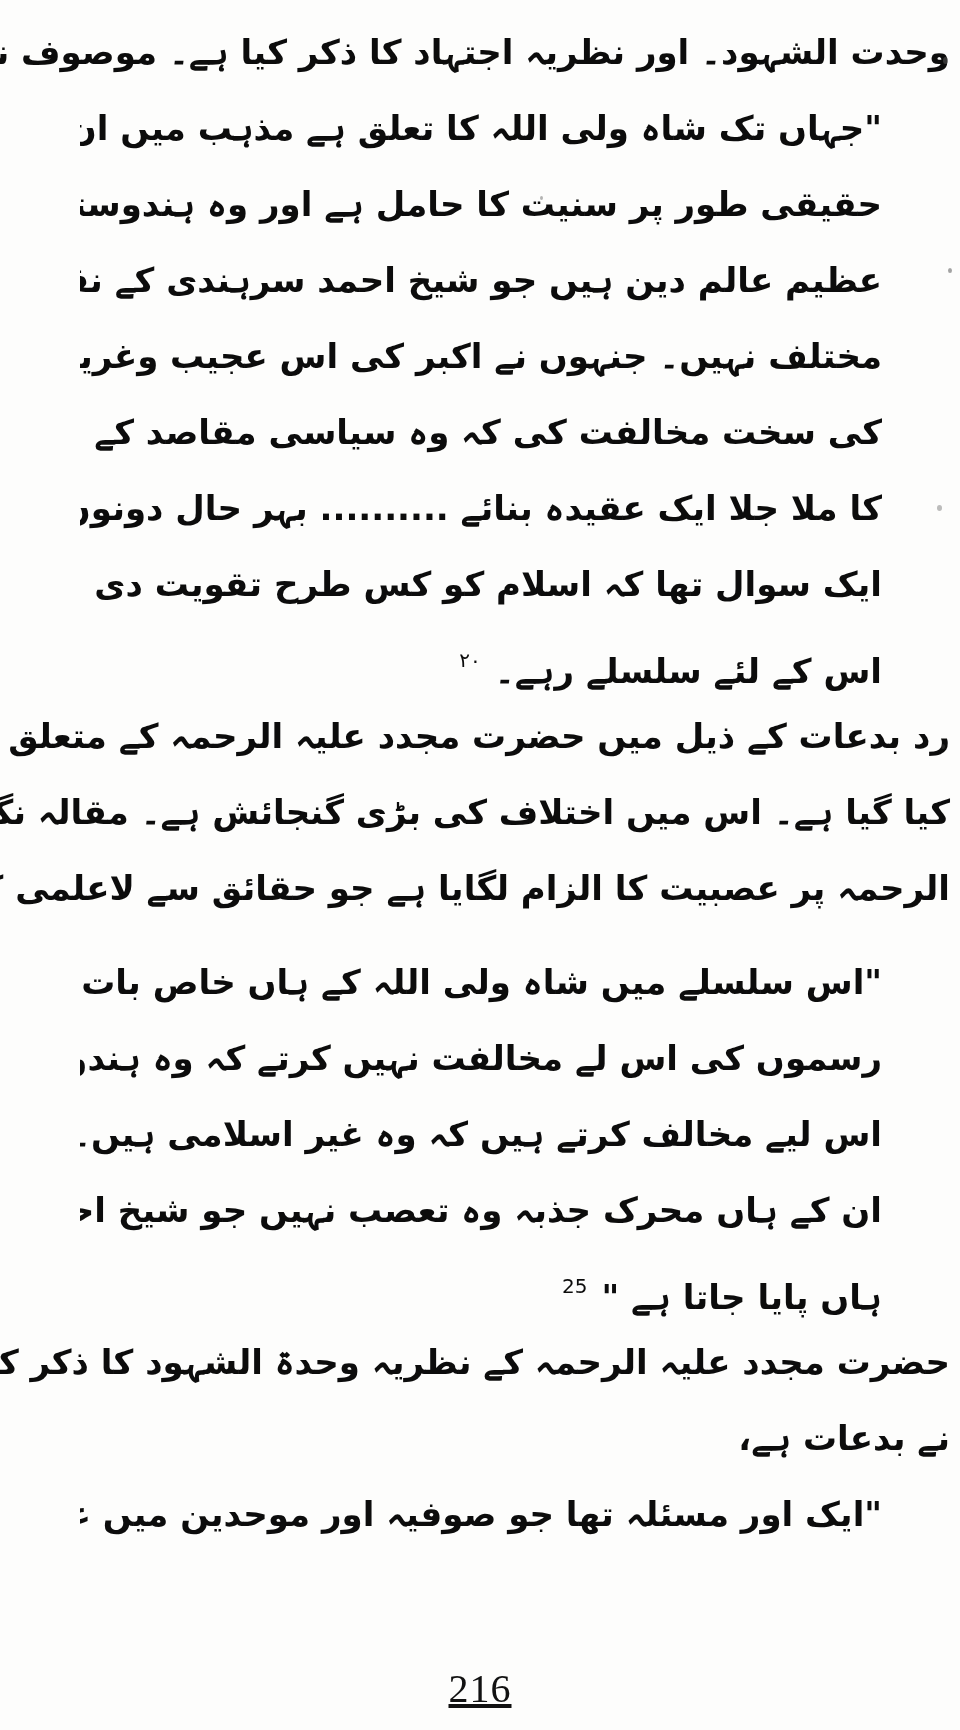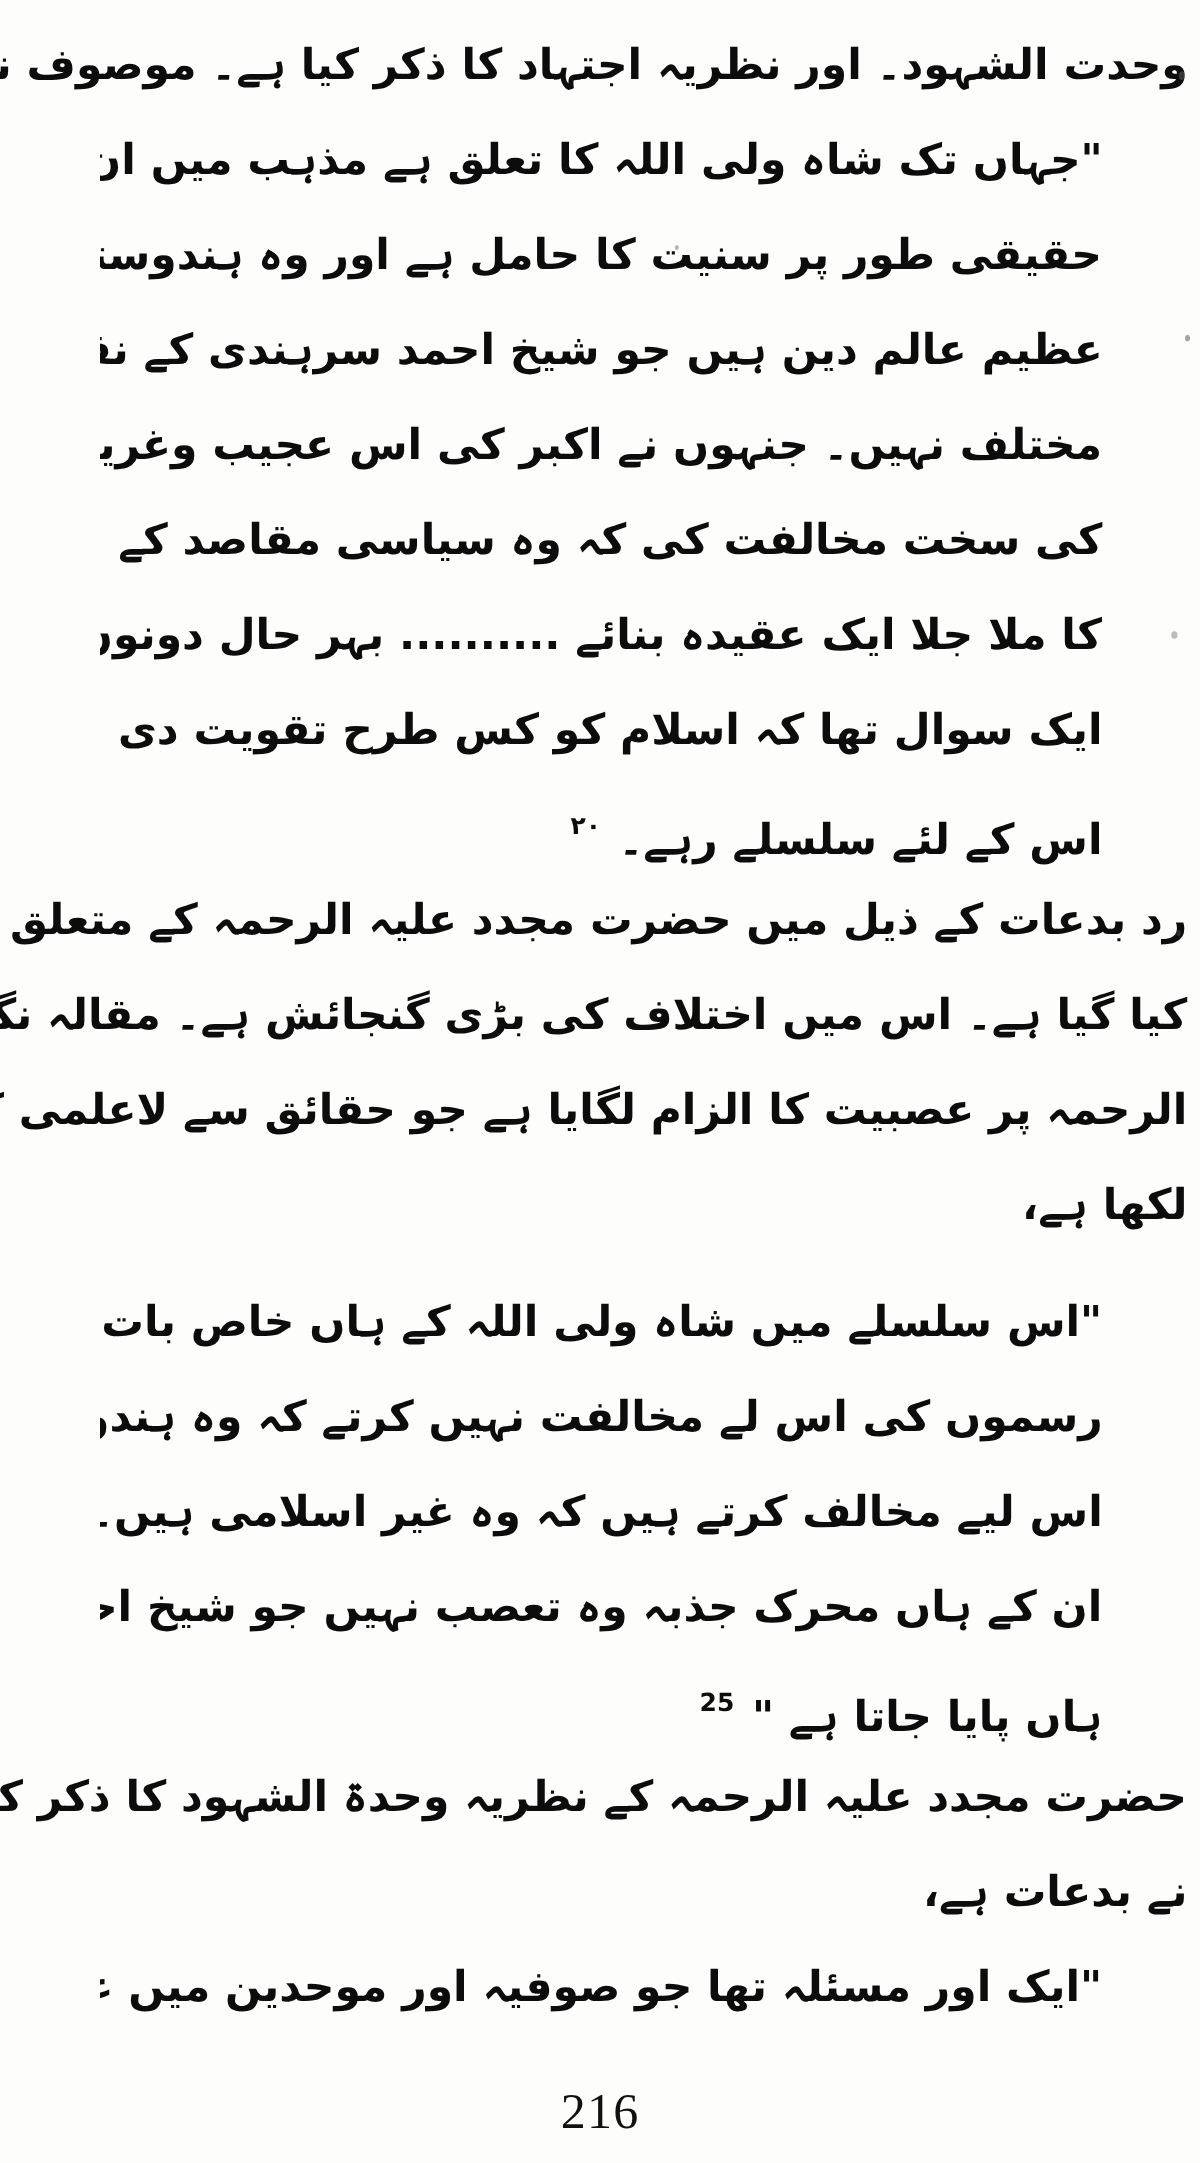--- a/index.html
+++ b/index.html
@@ -23,36 +23,37 @@
     white-space: nowrap;
     overflow: hidden;
   }
   .para { padding-right: 10px; padding-left: 14px; }
   .para1 { padding-top: 14px; }
   .quote-block { margin-right: 78px; margin-left: 80px; }
   .quote-block .line { padding: 0; }
   .qb2 { margin-top: 18px; }
   .fn {
     font-size: 20px;
-    font-weight: bold;
+    font-weight: normal;
     vertical-align: 16px;
     padding: 0 14px;
     letter-spacing: 2px;
   }
   .page-number {
     position: absolute;
     left: 0; right: 0;
     bottom: 18px;
     text-align: center;
     direction: ltr;
     font-family: "Liberation Serif", serif;
     font-size: 40px;
     font-weight: normal;
     color: #111;
     letter-spacing: 1px;
+    text-decoration: underline;
   }
   .speck {
     position: absolute;
     background: #5a5a5a;
     border-radius: 50%;
     opacity: 0.55;
   }
   .s1 { width: 5px; height: 7px; left: 943px; top: 57px; }
   .s2 { width: 4px; height: 5px; left: 948px; top: 268px; }
   .s3 { width: 5px; height: 6px; left: 937px; top: 505px; opacity: 0.4; }
@@ -76,21 +77,20 @@
     <div class="line">ایک سوال تھا کہ اسلام کو کس طرح تقویت دی جائے۔ دونوں</div>
     <div class="line">
       <span>اس کے لئے سلسلے رہے۔</span><sup class="fn">۲۰</sup>
     </div>
   </div>
 
   <div>
     <div class="line para">رد بدعات کے ذیل میں حضرت مجدد علیہ الرحمہ کے متعلق جن خیالات کا اظہار</div>
     <div class="line para">کیا گیا ہے۔ اس میں اختلاف کی بڑی گنجائش ہے۔ مقالہ نگار نے حضرت مجدد علیہ</div>
     <div class="line para">الرحمہ پر عصبیت کا الزام لگایا ہے جو حقائق سے لاعلمی کی وجہ سے ہے موصوف نے</div>
-    <div class="line para">لکھا ہے،</div>
   </div>
 
   <div class="quote-block qb2">
     <div class="line">"اس سلسلے میں شاہ ولی اللہ کے ہاں خاص بات یہ ہے کہ وہ ان</div>
     <div class="line">رسموں کی اس لے مخالفت نہیں کرتے کہ وہ ہندووانہ ہیں بلکہ</div>
     <div class="line">اس لیے مخالف کرتے ہیں کہ وہ غیر اسلامی ہیں۔ اس بارے میں</div>
     <div class="line">ان کے ہاں محرک جذبہ وہ تعصب نہیں جو شیخ احمد سرہندی کے</div>
     <div class="line">
       <span>ہاں پایا جاتا ہے "</span><sup class="fn">25</sup>
     </div>

